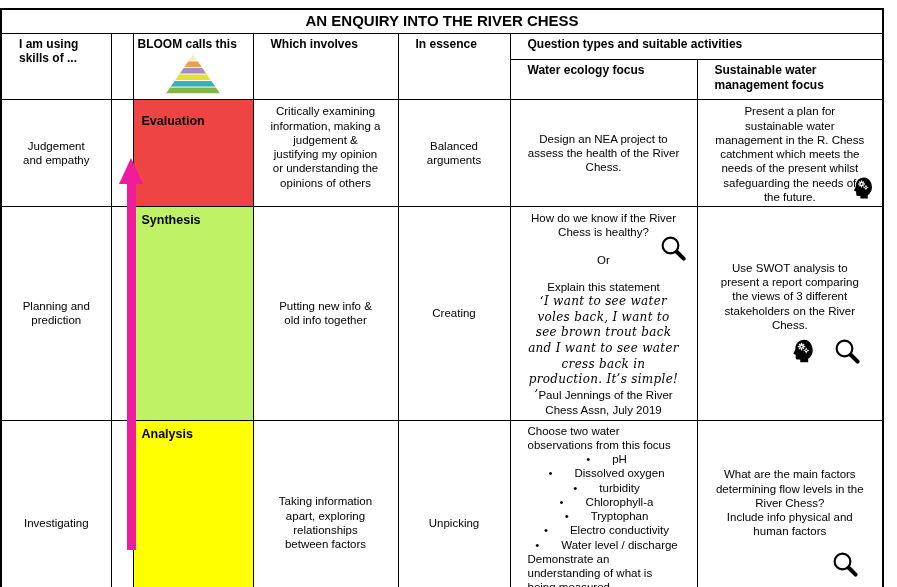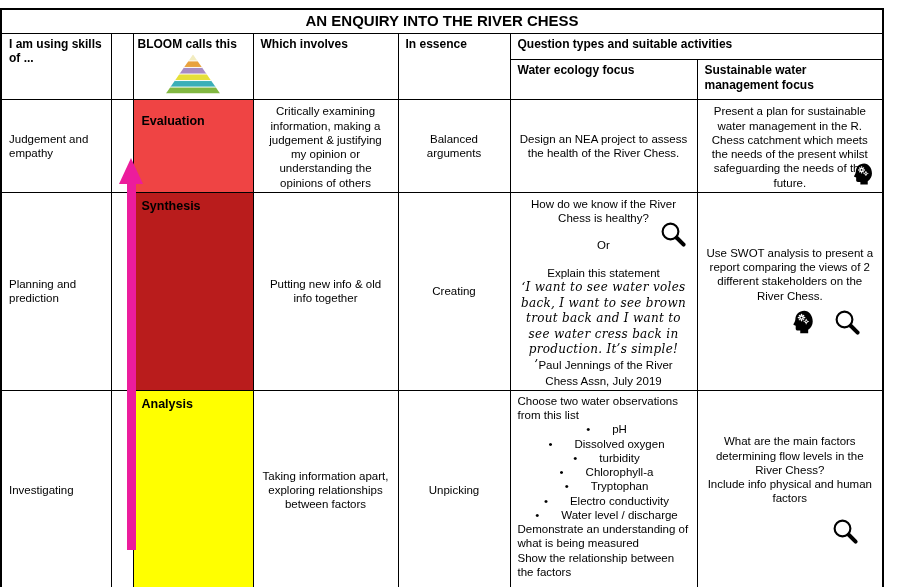--- a/index.html
+++ b/index.html
@@ -2,33 +2,33 @@
 <html><head>
 <meta charset="utf-8">
 <style>
   * { box-sizing: border-box; }
   html,body { margin:0; padding:0; background:#fff; }
   body { font-family:"Liberation Sans", sans-serif; color:#000; }
   .page { position:relative; width:897px; height:587px; background:#fff; overflow:hidden; }
 
   table.sheet { position:absolute; left:0; top:8px; width:882px;
     border-collapse:collapse; table-layout:fixed; border:2px solid #000000; }
-  td { border:1px solid #000; padding:2px 7px; font-size:11.5px; line-height:1.24;
+  td { border:1px solid #000; padding:2px 17px; font-size:11.5px; line-height:1.24;
        vertical-align:middle; overflow:hidden; }
 
   td.title-cell { font-size:15px; font-weight:bold; text-align:center;
        height:22px; padding:2px; }
 
   td.hdr { font-weight:bold; font-size:12px; vertical-align:top; text-align:left;
        padding-top:3px; }
   .bloom-hdr-inner { display:flex; flex-direction:column; align-items:center; height:100%; }
   .bloom-hdr-inner .hdr-label { align-self:flex-start; }
   .pyramid-wrap { margin-top:2px; }
 
-  td.skill { text-align:left; }
+  td.skill { text-align:center; }
   td.bloom-cell { font-weight:bold; font-size:12.5px; padding:0; vertical-align:top; }
   .bloom-inner { display:flex; flex-direction:column; height:100%; padding:6px 8px; }
   .bloom-top    { justify-content:flex-start; padding-top:14px; }
   .bloom-middle { justify-content:center; }
   .bloom-bottom { justify-content:flex-end; padding-bottom:28px; }
 
   td.involves, td.essence { text-align:center; }
   td.eco-r1 { text-align:center; }
   td.sus-r1 { text-align:center; position:relative; vertical-align:top; padding-top:4px; }
   .head-icon-abs { position:absolute; right:7px; bottom:5px; }
@@ -178,21 +178,21 @@
           </svg>
         </span>
       </td>
     </tr>
 
     <tr style="height:192px;">
       <td class="skill">
         <span>Planning and prediction</span>
       </td>
       <td></td>
-      <td class="bloom-cell" style="background-color: #b91c1c;">
+      <td class="bloom-cell" style="background-color: #bef264;">
         <div class="bloom-inner bloom-middle">
           <span>Synthesis</span>
         </div>
       </td>
       <td class="involves">
         <span>Putting new info &amp; old info together</span>
       </td>
       <td class="essence">
         <span>Creating</span>
       </td>
@@ -206,21 +206,21 @@
         </span>
         <div class="gap"></div>
         <div>Or</div>
         <div class="gap"></div>
         <div>Explain this statement</div>
         <div>
           <span class="quote">‘I want to see water voles back, I want to see brown trout back and I want to see water cress back in production. It’s simple! ’</span><span class="attribution">Paul Jennings of the River Chess Assn, July 2019</span>
         </div>
       </td>
       <td class="sus-r2">
-        <div>Use SWOT analysis to present a report comparing the views of 2 different stakeholders on the River Chess.</div>
+        <div>Use SWOT analysis to present a report comparing the views of 3 different stakeholders on the River Chess.</div>
         <div class="icon-row">
           <span>
             <svg width="28" height="28" viewBox="0 0 24 24">
               <path fill="#000" d="M14 2.3c-4.5 0-7.7 3.3-7.7 7.4 0 1.1-.6 2.5-1.6 4.1-.2.3-.1.7.3.8l1.6.6v2.5c0 .9.7 1.6 1.6 1.6h2.3v2.4h6.8v-3.1c2.4-1.5 3.9-4.1 3.9-7 0-5.3-3.3-9.3-7.2-9.3z"></path>
               <g fill="#fff">
                 <circle cx="11.6" cy="8.2" r="2.1"></circle>
                 <circle cx="11.6" cy="5.6" r=".7"></circle>
                     <circle cx="11.6" cy="10.8" r=".7"></circle>
                 <circle cx="9" cy="8.2" r=".7"></circle>
                     <circle cx="14.2" cy="8.2" r=".7"></circle>
@@ -258,21 +258,21 @@
           <span>Analysis</span>
         </div>
       </td>
       <td class="involves">
         <span>Taking information apart, exploring relationships between factors</span>
       </td>
       <td class="essence">
         <span>Unpicking</span>
       </td>
       <td class="eco-r3">
-        <div>Choose two water observations from this list</div>
+        <div>Choose two water observations from this focus</div>
         <div class="bullet-line">
               <span>pH</span>
             </div>
         <div class="bullet-line">
               <span>Dissolved oxygen</span>
             </div>
         <div class="bullet-line">
               <span>turbidity</span>
             </div>
         <div class="bullet-line">

